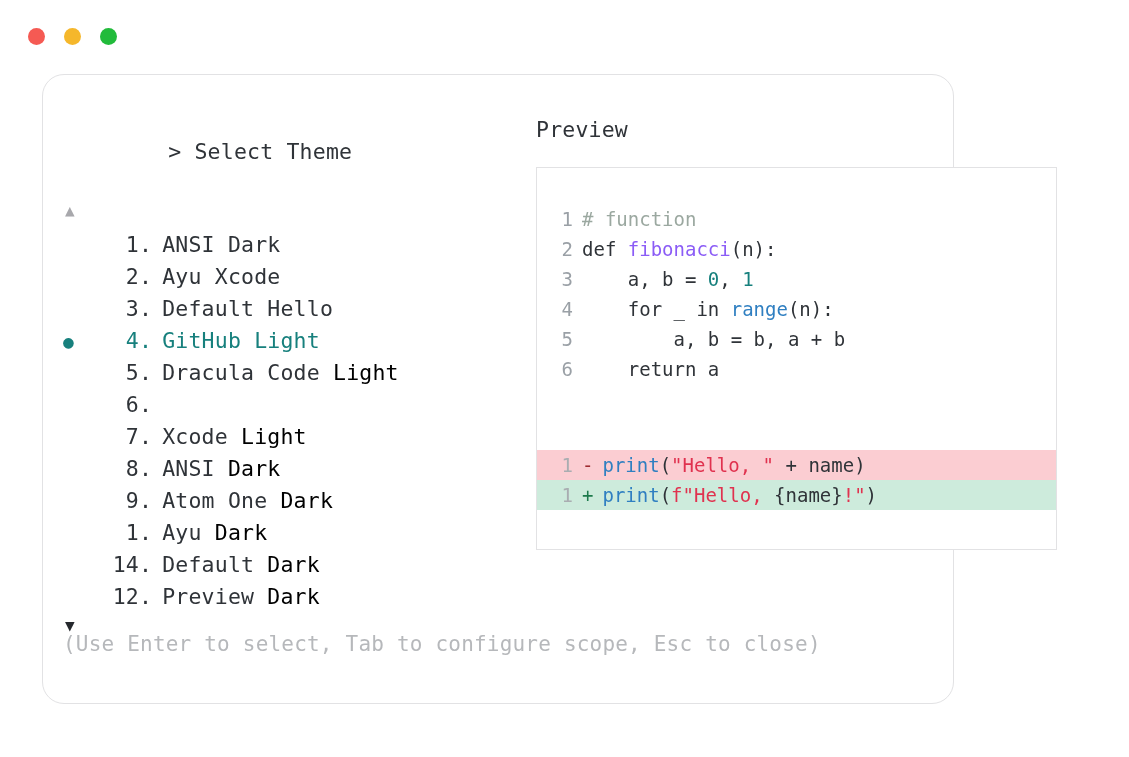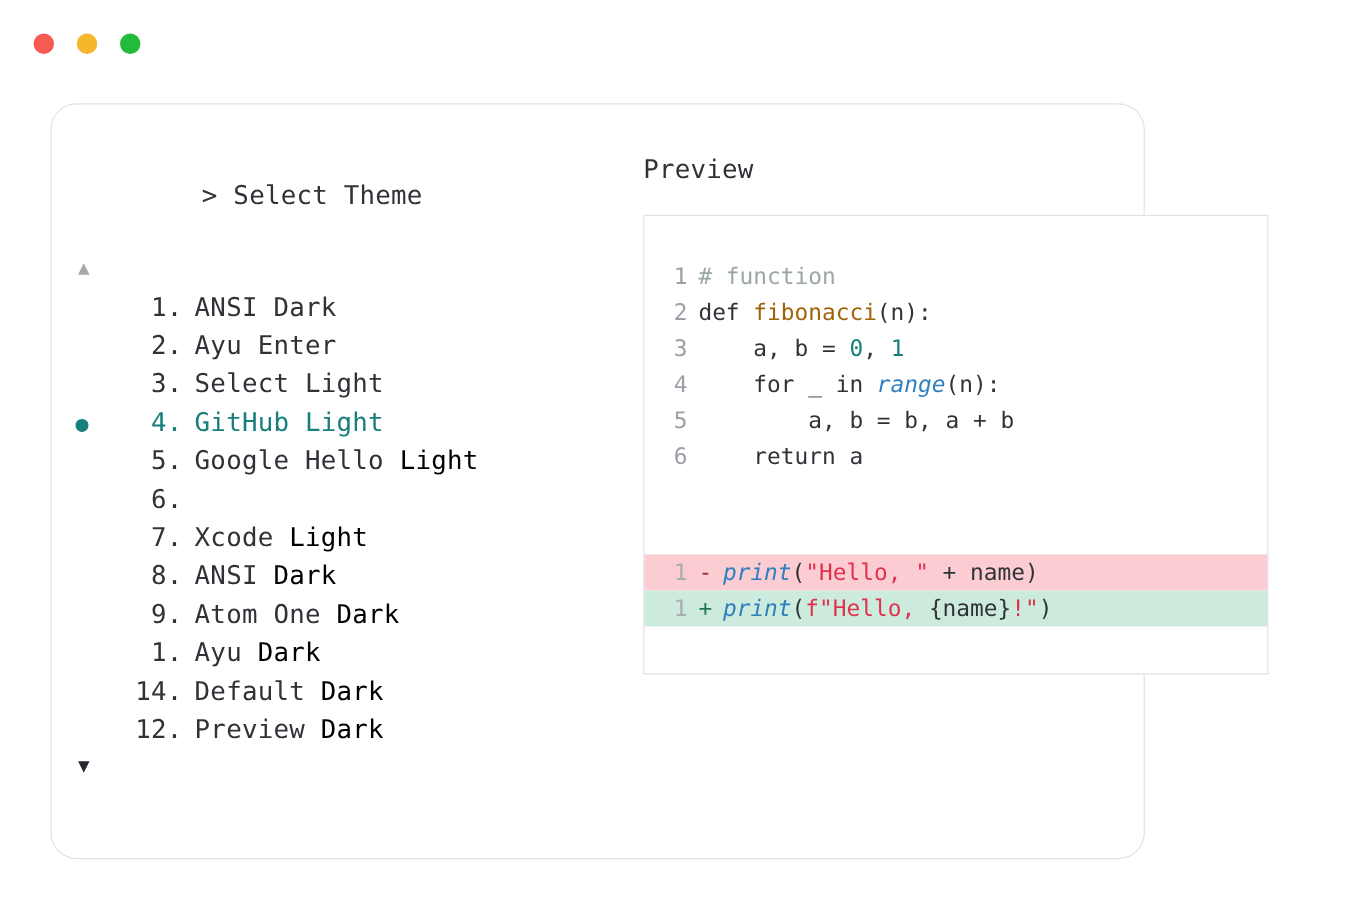--- a/index.html
+++ b/index.html
@@ -29,21 +29,21 @@
     width: 17px;
     height: 17px;
     border-radius: 50%;
     display: block;
   }
 
   
   .card {
     position: absolute;
     left: 42px;
-    top: 86px;
+    top: 74px;
     width: 912px;
     height: 630px;
     box-sizing: border-box;
     border: 1px solid #e2e2e4;
     border-radius: 22px;
     background: #ffffff;
   }
 
   .card-inner {
     position: absolute;
@@ -157,23 +157,23 @@
     width: 22px;
     flex: 0 0 22px;
     text-align: right;
     color: #9aa0a6;
     padding-right: 9px;
   }
   .code-body { color: #2f3338; }
 
   .tok-comment { color: #9ba8a0; margin-top: 48px; }
   .tok-kw      { color: #2f3338; }
-  .tok-fn      { color: #a16207; }
+  .tok-fn      { color: #8b5cf6; }
   .tok-num     { color: #17807d; }
-  .tok-builtin { color: #2f7fc1; font-style: italic; }
+  .tok-builtin { color: #2f7fc1; }
   .tok-str     { color: #e0324f; }
   .tok-plain   { color: #2f3338; }
 
   .diff-block { margin-top: 30px; }
   .code-line.diff-del { background: #fbcdd2; }
   .code-line.diff-add { background: #cdebdc; }
   .code-line.diff-del .ln,
   .code-line.diff-add .ln { color: #a9adb1; }
   .diff-mark-del { color: #9e2b30; padding-right: 9px; }
   .diff-mark-add { color: #1d7a4c; padding-right: 9px; }
@@ -203,39 +203,40 @@
 
     <div class="left-col">
       <div class="prompt-line">
         <span class="prompt-caret">&gt;</span><span> </span><span>Select Theme</span>
       </div>
 
       <div class="scroll-arrow up">▲</div>
 
       <ul class="theme-list" id="theme-list">
           <li class="theme-row"><span class="bullet-cell"></span><span class="num-cell">1</span><span class="dot-sep">.</span><span class="name-cell">ANSI Dark</span></li>
-          <li class="theme-row"><span class="bullet-cell"></span><span class="num-cell">2</span><span class="dot-sep">.</span><span class="name-cell">Ayu Enter</span></li>
-          <li class="theme-row"><span class="bullet-cell"></span><span class="num-cell">3</span><span class="dot-sep">.</span><span class="name-cell">Select Light</span></li>
+          <li class="theme-row"><span class="bullet-cell"></span><span class="num-cell">2</span><span class="dot-sep">.</span><span class="name-cell">Ayu Xcode</span></li>
+          <li class="theme-row"><span class="bullet-cell"></span><span class="num-cell">3</span><span class="dot-sep">.</span><span class="name-cell">Default Hello</span></li>
           <li class="theme-row selected"><span class="bullet-cell">●</span><span class="num-cell">4</span><span class="dot-sep">.</span><span class="name-cell">GitHub Light</span></li>
-          <li class="theme-row"><span class="bullet-cell"></span><span class="num-cell">5</span><span class="dot-sep">.</span><span class="name-cell">Google Hello</span><span class="suffix-dim"> Light</span></li>
+          <li class="theme-row"><span class="bullet-cell"></span><span class="num-cell">5</span><span class="dot-sep">.</span><span class="name-cell">Dracula Code</span><span class="suffix-dim"> Light</span></li>
           <li class="theme-row"><span class="bullet-cell"></span><span class="num-cell">6</span><span class="dot-sep">.</span></li>
           <li class="theme-row"><span class="bullet-cell"></span><span class="num-cell">7</span><span class="dot-sep">.</span><span class="name-cell">Xcode</span><span class="suffix-dim"> Light</span></li>
           <li class="theme-row"><span class="bullet-cell"></span><span class="num-cell">8</span><span class="dot-sep">.</span><span class="name-cell">ANSI</span><span class="suffix-dim"> Dark</span></li>
           <li class="theme-row"><span class="bullet-cell"></span><span class="num-cell">9</span><span class="dot-sep">.</span><span class="name-cell">Atom One</span><span class="suffix-dim"> Dark</span></li>
           <li class="theme-row"><span class="bullet-cell"></span><span class="num-cell">1</span><span class="dot-sep">.</span><span class="name-cell">Ayu</span><span class="suffix-dim"> Dark</span></li>
           <li class="theme-row"><span class="bullet-cell"></span><span class="num-cell">14</span><span class="dot-sep">.</span><span class="name-cell">Default</span><span class="suffix-dim"> Dark</span></li>
           <li class="theme-row"><span class="bullet-cell"></span><span class="num-cell">12</span><span class="dot-sep">.</span><span class="name-cell">Preview</span><span class="suffix-dim"> Dark</span></li>
         </ul>
 
       <div class="scroll-arrow down">▼</div>
     </div>
 
     <div class="right-col">
       <div class="preview-label">Preview</div>
       <div class="preview-box">
         <div class="code" id="code-sample"><div class="code-line"><span class="ln">1</span><span class="code-body"><span class="tok-comment"># function</span></span></div><div class="code-line"><span class="ln">2</span><span class="code-body"><span class="tok-kw">def </span><span class="tok-fn">fibonacci</span><span class="tok-plain">(n):</span></span></div><div class="code-line"><span class="ln">3</span><span class="code-body"><span class="tok-plain">    a, b = </span><span class="tok-num">0</span><span class="tok-plain">, </span><span class="tok-num">1</span></span></div><div class="code-line"><span class="ln">4</span><span class="code-body"><span class="tok-plain">    for _ in </span><span class="tok-builtin">range</span><span class="tok-plain">(n):</span></span></div><div class="code-line"><span class="ln">5</span><span class="code-body"><span class="tok-plain">        a, b = b, a + b</span></span></div><div class="code-line"><span class="ln">6</span><span class="code-body"><span class="tok-plain">    return a</span></span></div></div>
         <div class="code diff-block" id="diff-sample"><div class="code-line diff-del"><span class="ln">1</span><span class="diff-mark-del">-</span><span class="code-body"><span class="tok-builtin">print</span><span class="tok-plain">(</span><span class="tok-str">"Hello, "</span><span class="tok-plain"> + name)</span></span></div><div class="code-line diff-add"><span class="ln">1</span><span class="diff-mark-add">+</span><span class="code-body"><span class="tok-builtin">print</span><span class="tok-plain">(</span><span class="tok-str">f"Hello, </span><span class="tok-plain">{name}</span><span class="tok-str">!"</span><span class="tok-plain">)</span></span></div></div>
       </div>
     </div>
 
+    <div class="footer-hint">(Use Enter to select, Tab to configure scope, Esc to close)</div>
 
   </div>
 </div>
 
 </body></html>

